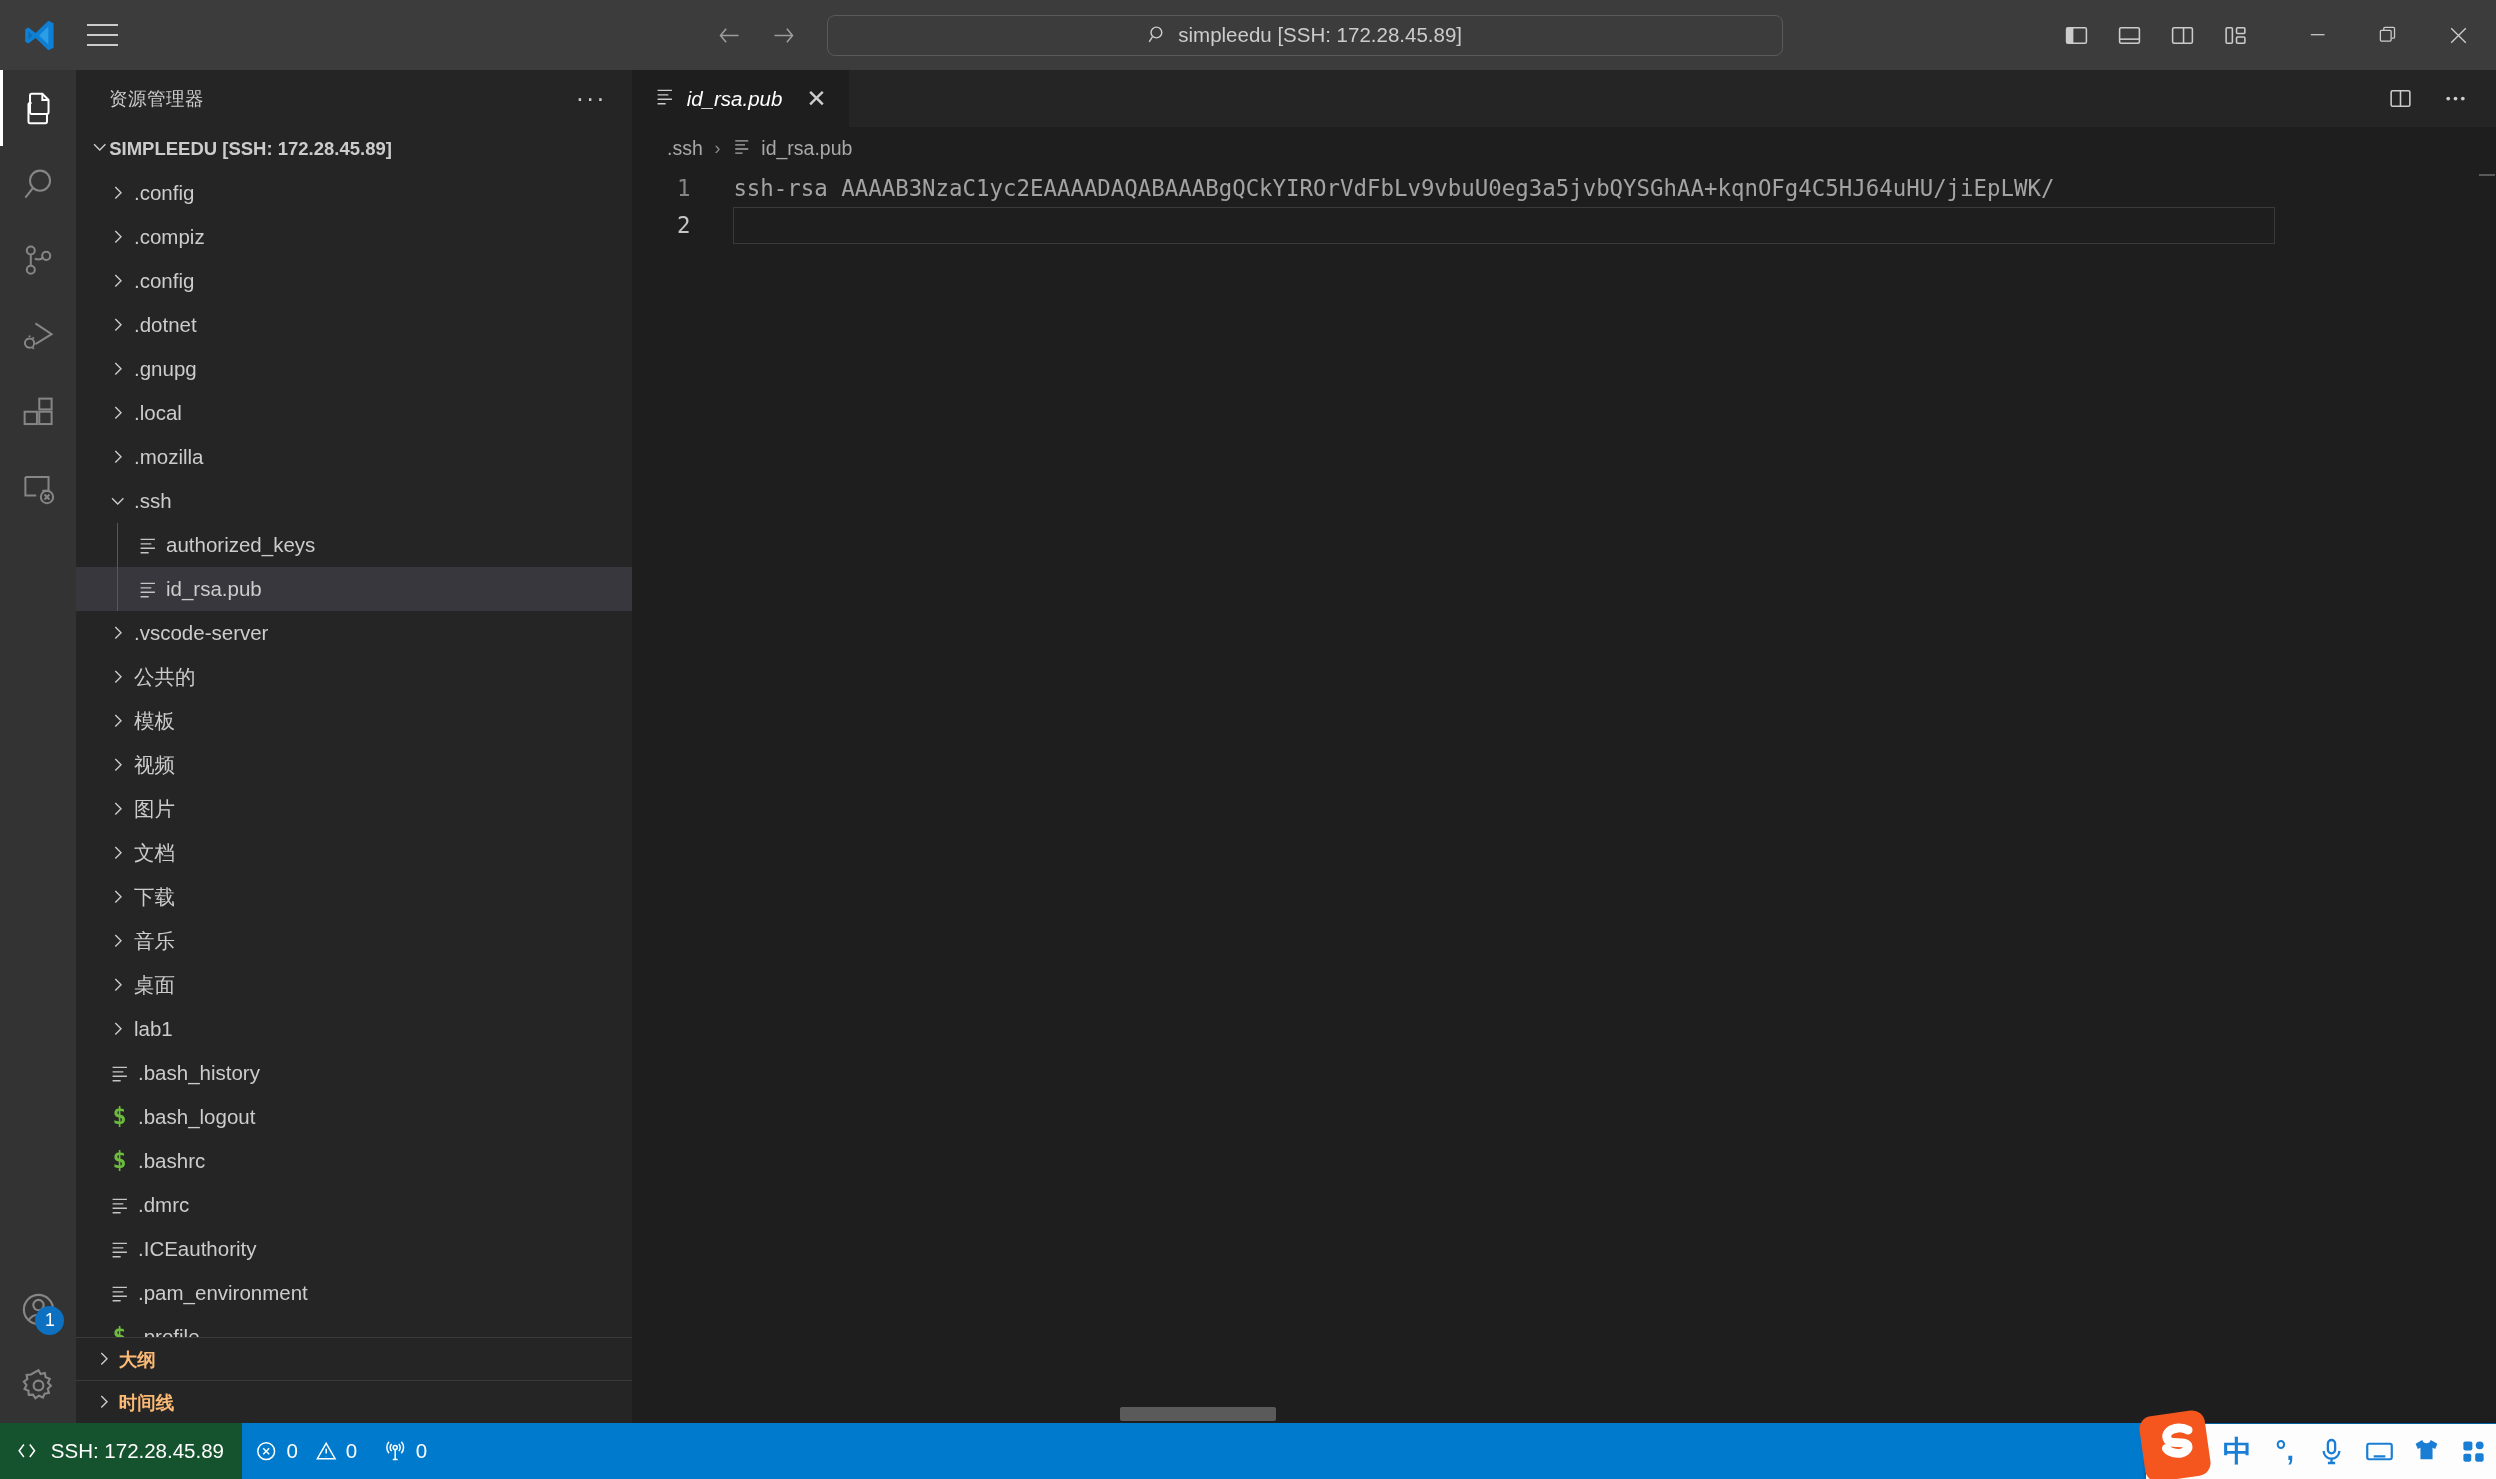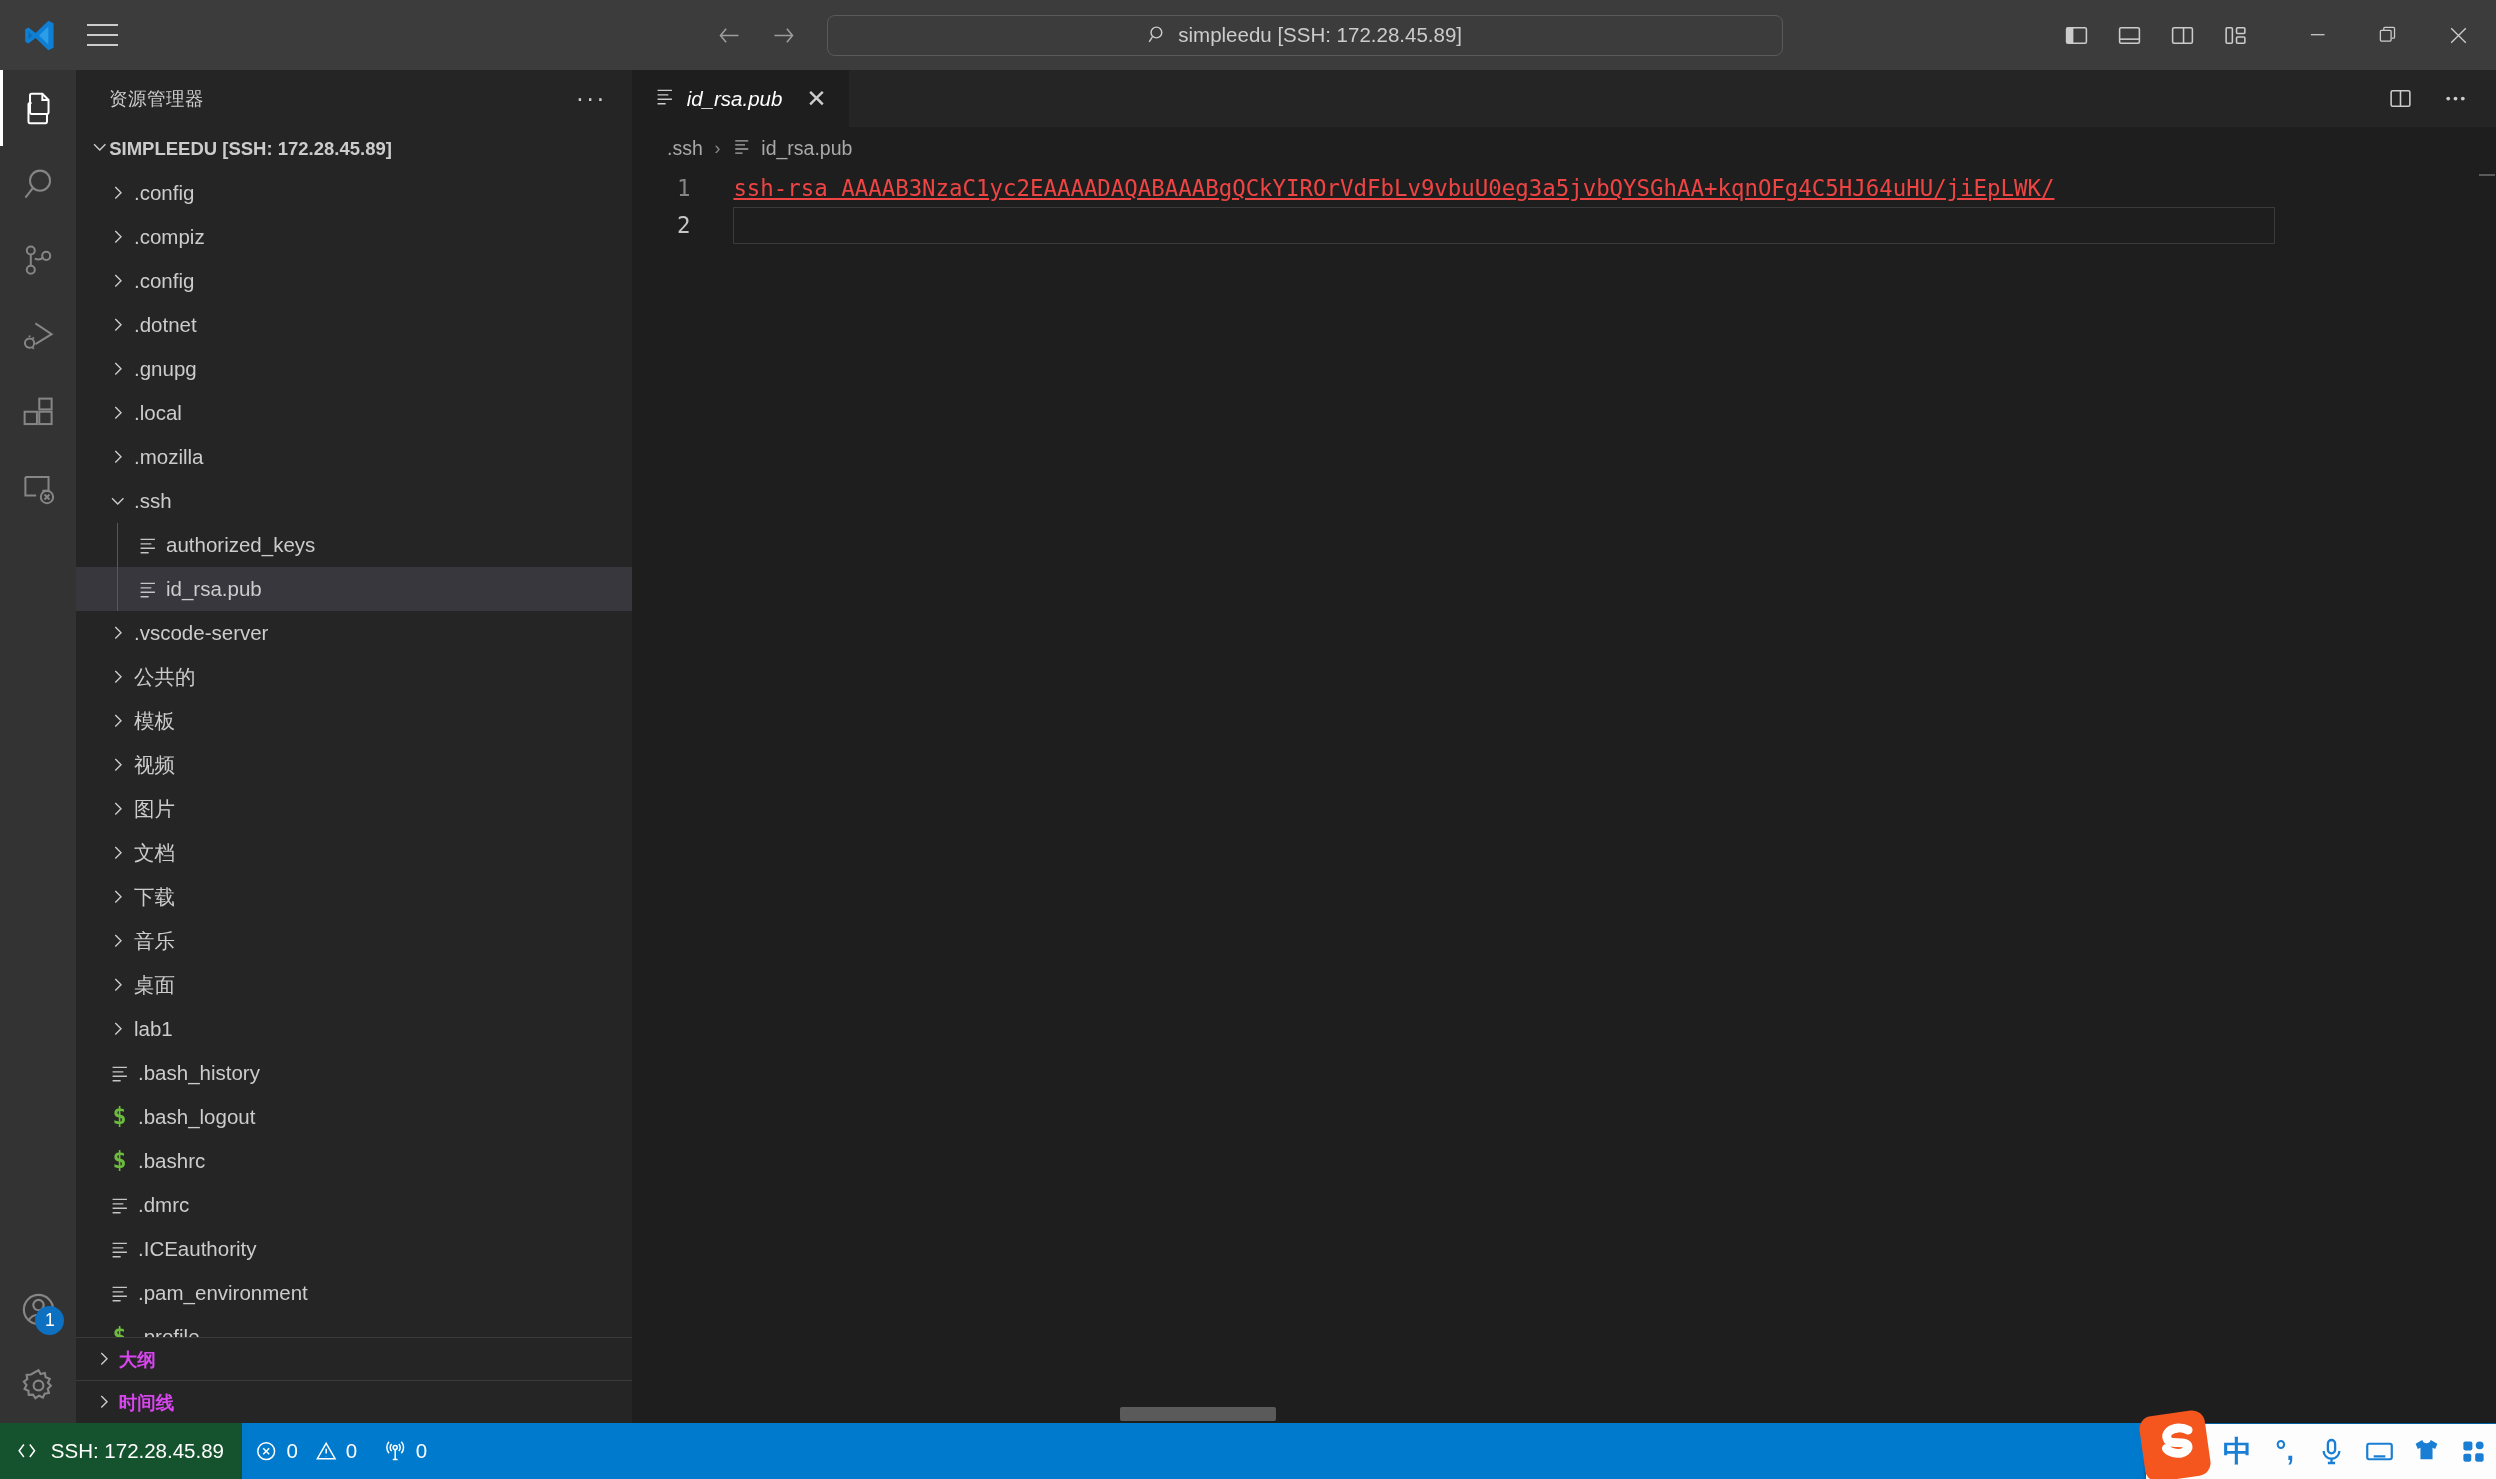--- a/index.html
+++ b/index.html
@@ -93,21 +93,21 @@
   .row .fic { width: 33px; flex: 0 0 33px; display: flex; align-items: center; justify-content: center; }
   .row .lbl { padding-left: 2px; }
   .ind1 { padding-left: 27px; }
   .ind2 { padding-left: 55px; }
   .guide { position: relative; }
   .guide::before {
     content: ""; position: absolute; left: 41px; top: 0; bottom: 0; width: 1px; background: #585858;
   }
   .sb-section {
     height: 43px; display: flex; align-items: center; padding-left: 13.7px;
-    color: #d946ef; font-size: 18.5px; font-weight: bold;
+    color: #fdba74; font-size: 18.5px; font-weight: bold;
     border-top: 1px solid #3a3a3a; cursor: pointer;
   }
   .sb-section .chev { width: 29px; display: flex; align-items: center; justify-content: center; }
 
   
   .editorarea { flex: 1; display: flex; flex-direction: column; background: #1e1e1e; min-width: 0; }
   .tabsrow { height: 57px; background: #252526; display: flex; align-items: stretch; }
   .tab {
     display: flex; align-items: center; gap: 11.7px; padding: 0 17.6px 0 21.5px;
     background: #1e1e1e; color: #ffffff; font-size: 20.5px; font-style: italic;
@@ -130,21 +130,21 @@
   .code {
     flex: 1; position: relative; overflow: hidden; background: #1e1e1e;
     font-family: "DejaVu Sans Mono", monospace; font-size: 22.4px; line-height: 37px;
   }
   .codeline { display: flex; height: 37px; align-items: center; white-space: pre; }
   .gutter {
     width: 78px; flex: 0 0 78px; text-align: right; padding-right: 19.5px;
     color: #858585; font-family: "DejaVu Sans Mono", monospace; font-size: 22.4px;
   }
   .gutter.cur { color: #c6c6c6; }
-  .ctext { color: #ef4444; padding-left: 23.4px; text-decoration: underline; }
+  .ctext { color: #a3a3a3; padding-left: 23.4px; }
   .cursorline-box {
     position: absolute; left: 101px; right: 222px; top: 37px; height: 37px;
     border: 1px solid #3a3a3a; pointer-events: none;
   }
   .overview-ruler {
     position: absolute; right: 0; top: 0; bottom: 0; width: 21.5px; background: #1e1e1e;
   }
   .ruler-mark { position: absolute; right: 2px; top: 3.9px; width: 15.6px; height: 2px; background: #5a5a5a; }
   .hscroll-track {
     position: absolute; left: 0; right: 0; bottom: 0; height: 17.6px;

